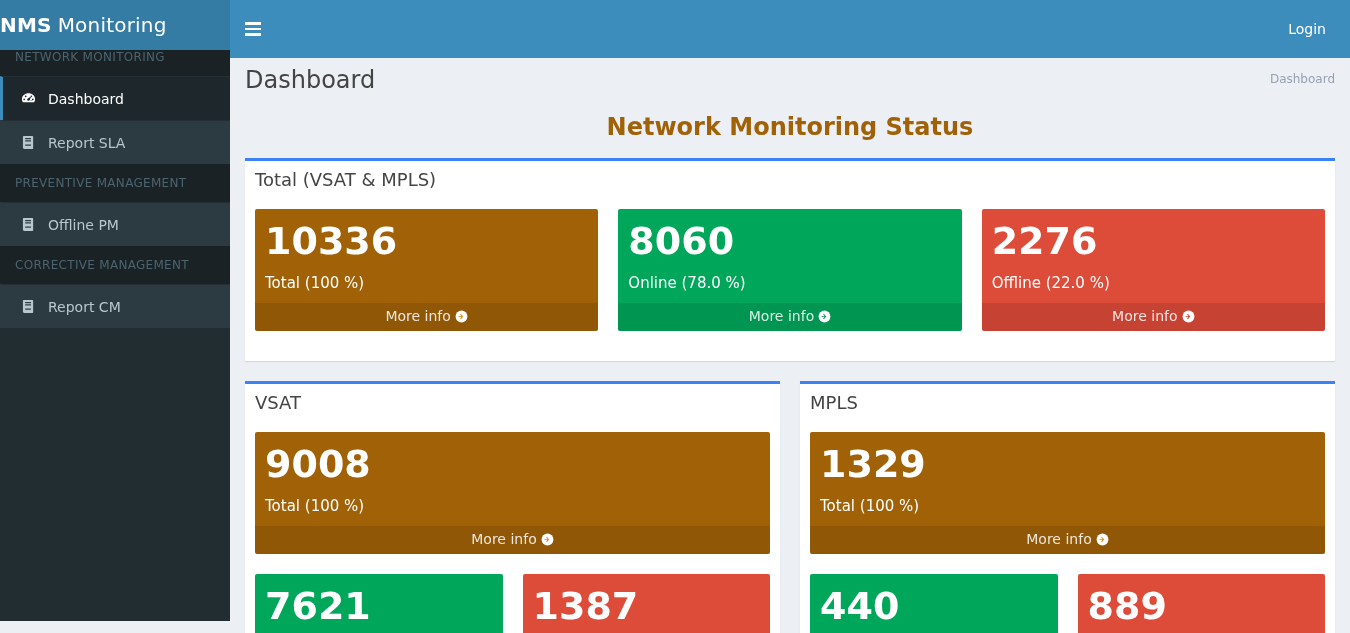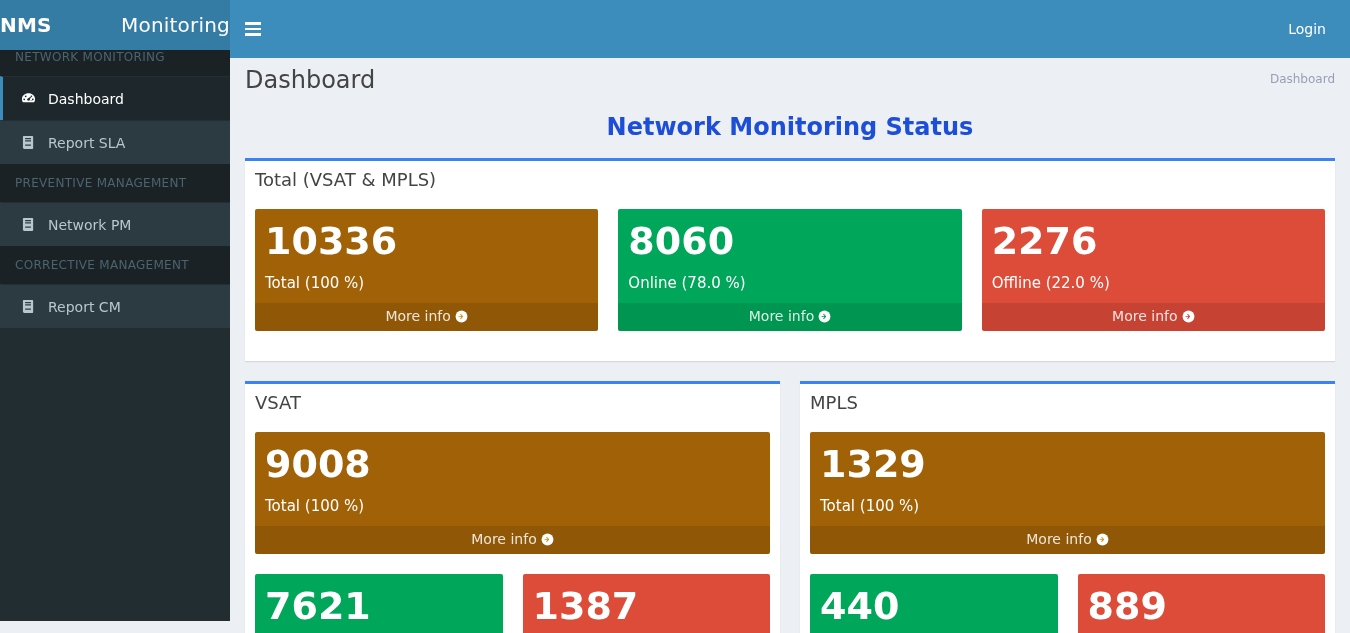--- a/index.html
+++ b/index.html
@@ -21,21 +21,21 @@
     width: 1350px; height: 50px;
     display: flex;
     align-items: stretch;
     z-index: 20;
   }
   .logo {
     width: 230px; height: 50px;
     background: #357ca5;
     display: flex;
     align-items: center;
-    justify-content: space-between;
+    justify-content: flex-start;
     color: #fff;
     font-size: 20px;
     letter-spacing: .2px;
   }
   .logo .logo-bold { font-weight: bold; }
   .logo .logo-light { font-weight: normal; margin-left: 6px; }
   .navbar-main {
     flex: 1; height: 58px;
     background: #3c8dbc;
     display: flex;
@@ -135,21 +135,21 @@
     top: 22px;
     font-size: 12px;
     color: #97a0b3;
   }
   .content-body { padding: 0 15px; }
 
   .page-title {
     text-align: center;
     font-size: 24px;
     font-weight: bold;
-    color: #1d4ed8;
+    color: #a16207;
     margin: 12px 0 16px 0;
     line-height: 30px;
   }
 
   
   .box {
     background: #fff;
     border-top: 3px solid #3b82f6;
     margin-bottom: 20px;
     box-shadow: 0 1px 1px rgba(0,0,0,0.1);
@@ -265,21 +265,21 @@
   </div>
 
   <div class="sidebar-header">PREVENTIVE MANAGEMENT</div>
 
   <div class="sidebar-item">
     <span class="s-icon">
       <svg width="13" height="15" viewBox="0 0 14 16" fill="#b8c7ce">
         <path d="M2 1h9.2c.45 0 .8.35.8.8v12.4c0 .45-.35.8-.8.8H2c-.55 0-1-.45-1-1V2c0-.55.45-1 1-1zm1.4 2.1v1.3h6.3V3.1H3.4zm0 2.6v1.3h6.3V5.7H3.4zm0 4.5v1.3h6.3v-1.3H3.4z"></path>
       </svg>
     </span>
-    <span class="s-label">Network PM</span>
+    <span class="s-label">Offline PM</span>
   </div>
 
   <div class="sidebar-header">CORRECTIVE MANAGEMENT</div>
 
   <div class="sidebar-item">
     <span class="s-icon">
       <svg width="13" height="15" viewBox="0 0 14 16" fill="#b8c7ce">
         <path d="M2 1h9.2c.45 0 .8.35.8.8v12.4c0 .45-.35.8-.8.8H2c-.55 0-1-.45-1-1V2c0-.55.45-1 1-1zm1.4 2.1v1.3h6.3V3.1H3.4zm0 2.6v1.3h6.3V5.7H3.4zm0 4.5v1.3h6.3v-1.3H3.4z"></path>
       </svg>
     </span>

